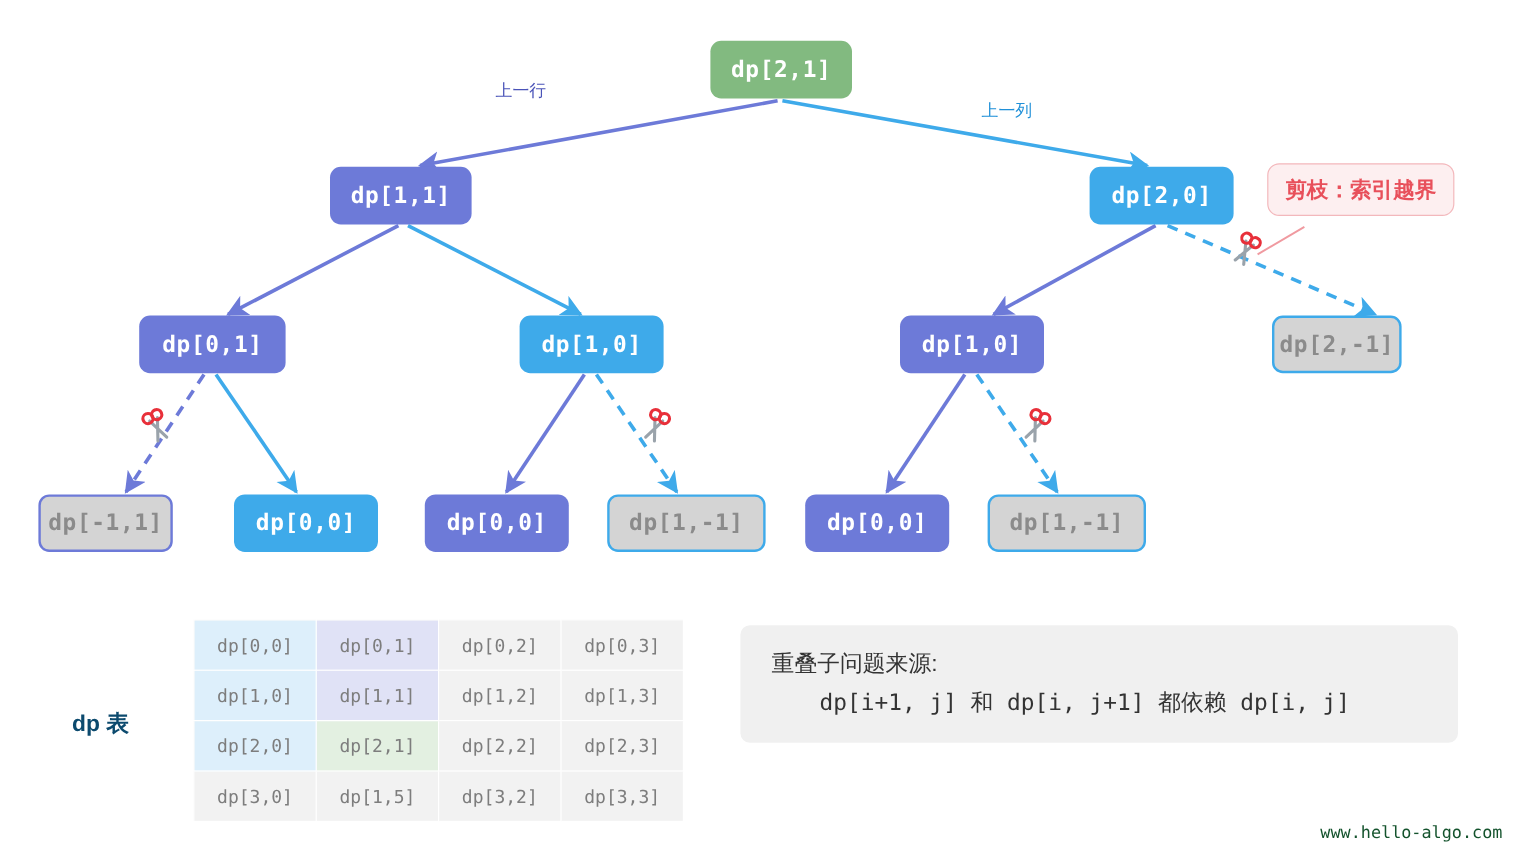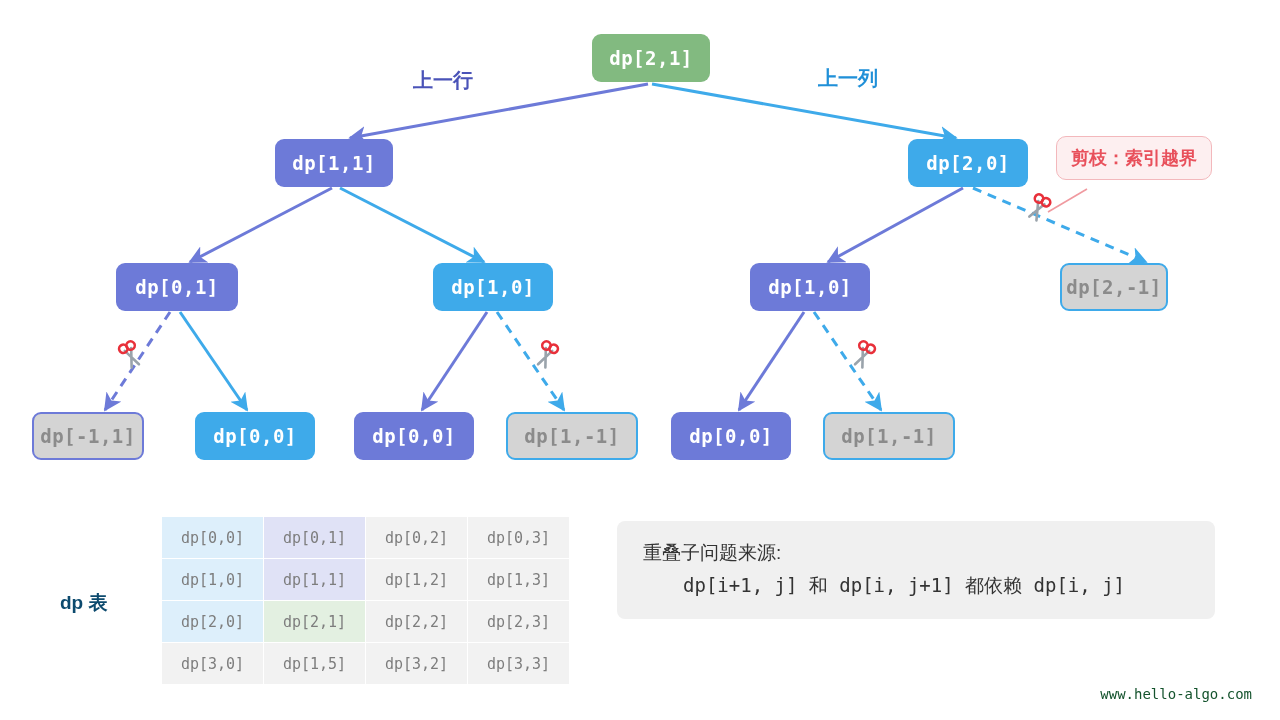--- a/index.html
+++ b/index.html
@@ -50,22 +50,22 @@
   }
   .node.pruned-blue {
     background: #d4d4d4;
     color: #8b8b8b;
     border: 2.5px solid #3eaaea;
   }
 
   .branch-label {
     position: absolute;
     font-family: "Liberation Sans", sans-serif;
-    font-size: 20px;
-    font-weight: bold;
+    font-size: 14px;
+    font-weight: normal;
     white-space: nowrap;
   }
   .branch-label.purple { color: #4a53b8; }
   .branch-label.blue   { color: #2090d8; }
 
   .callout {
     position: absolute;
     background: #fdeff0;
     border: 1.6px solid #f3b8bc;
     border-radius: 10px;
@@ -214,21 +214,21 @@
 
   <div class="node purple" style="left:354px; top:412px; width:120px; height:48px;">dp[0,0]</div>
 
   <div class="node pruned-blue" style="left:506px; top:412px; width:132px; height:48px;">dp[1,-1]</div>
 
   <div class="node purple" style="left:671px; top:412px; width:120px; height:48px;">dp[0,0]</div>
 
   <div class="node pruned-blue" style="left:823px; top:412px; width:132px; height:48px;">dp[1,-1]</div>
 
   <div class="branch-label purple" style="left:413px; top:67px;">上一行</div>
-  <div class="branch-label blue" style="left:818px; top:65px;">上一列</div>
+  <div class="branch-label blue" style="left:818px; top:84px;">上一列</div>
 
   <div class="callout" style="left:1056px; top:136px;">剪枝：索引越界</div>
 
   <svg class="scissors" style="left:1022px; top:190px;" viewBox="0 0 34 34">
     <g transform="rotate(28 17 17)">
       <path d="M13.5,12 L21,30 M20.5,12 L13,30" stroke="#9aa3ab" stroke-width="2.6" stroke-linecap="round" fill="none"></path>
       <circle cx="13" cy="9.5" r="4.2" stroke="#e8303a" stroke-width="2.6" fill="none"></circle>
       <circle cx="21" cy="9.5" r="4.2" stroke="#e8303a" stroke-width="2.6" fill="none"></circle>
     </g>
   </svg>

